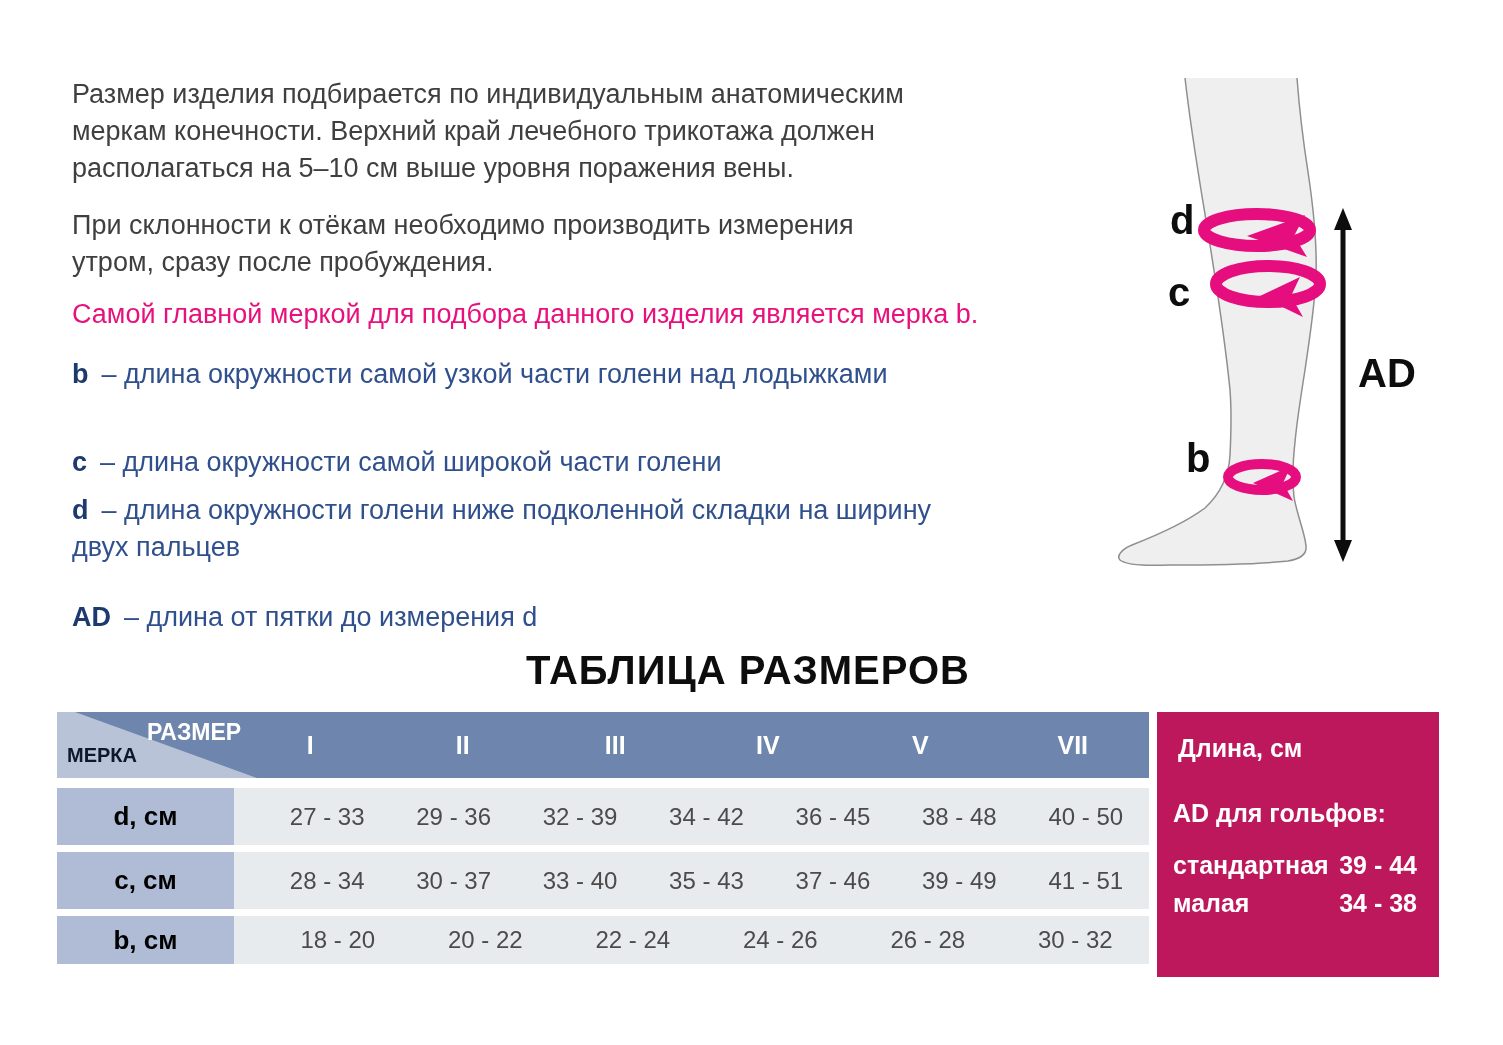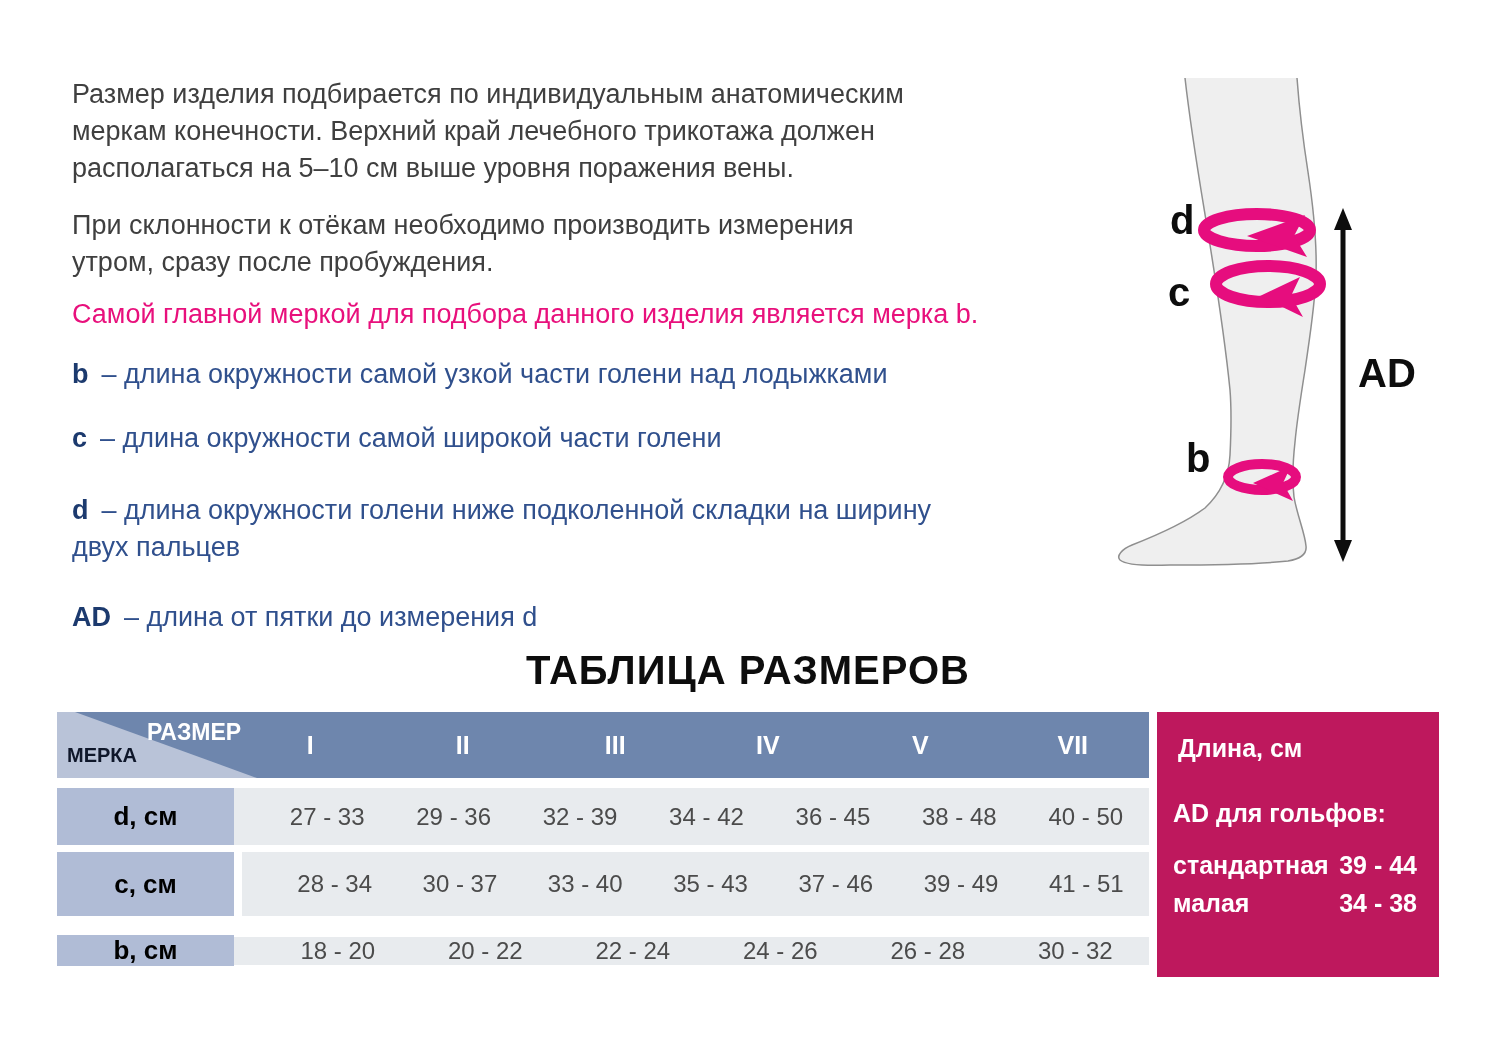--- a/index.html
+++ b/index.html
@@ -34,22 +34,22 @@
                       font-weight:bold; font-size:23px; }
   .corner-bottom-label { position:absolute; bottom:11px; left:4px; color:#0f172a;
                          font-weight:bold; font-size:20px;margin-left:6px; }
   .trow { display:flex; }
   .trow .lbl { width:177px; background:#B0BCD6; display:flex; align-items:center;
                justify-content:center; font-weight:bold; font-size:26px; color:#000000; }
   .trow .data { flex:1; display:flex; background:#E8EBEE;padding-left:30px; }
   .trow .cell { flex:1; display:flex; align-items:center; justify-content:center;
                 font-size:24px; color:#4B4B4B; }
   .r1 { margin-top:10px; height:57px; }
-  .r2 { margin-top:7px;  height:64px;gap:8px; }
-  .r3 { margin-top:7px;  height:55px;align-items:center; }
+  .r2 { margin-top:7px;  height:57px; }
+  .r3 { margin-top:7px;  height:48px; }
 
   
   .side-panel { position:absolute; left:1157px; top:712px; width:282px; height:265px;
                 background:#be185d; color:#ffffff; font-weight:bold; font-size:25px; }
   .sp-title { position:absolute; top:22px; left:21px; }
   .sp-sub   { position:absolute; top:87px; left:16px; }
   .sp-row   { position:absolute; left:16px; right:22px; display:flex; justify-content:space-between;align-items:center; }
   .sp-r1 { top:139px; }
   .sp-r2 { top:177px; }
 </style>
@@ -68,21 +68,21 @@
     <div>При склонности к отёкам необходимо производить измерения</div>
     <div>утром, сразу после пробуждения.</div>
   </div>
 
   <div class="txt pink" style="top:296px;">Самой главной меркой для подбора данного изделия является мерка b.</div>
 
   <div class="def" style="top:356px;">
     <b class="key">b</b><span>– длина окружности самой узкой части голени над лодыжками</span>
   </div>
 
-  <div class="def" style="top:420px;">
+  <div class="def" style="top:444px;">
     <b class="key">c</b><span>– длина окружности самой широкой части голени</span>
   </div>
 
   <div class="def" style="top:492px;">
     <div>
       <b class="key">d</b><span>– длина окружности голени ниже подколенной складки на ширину</span>
     </div>
     <div>двух пальцев</div>
   </div>
 

